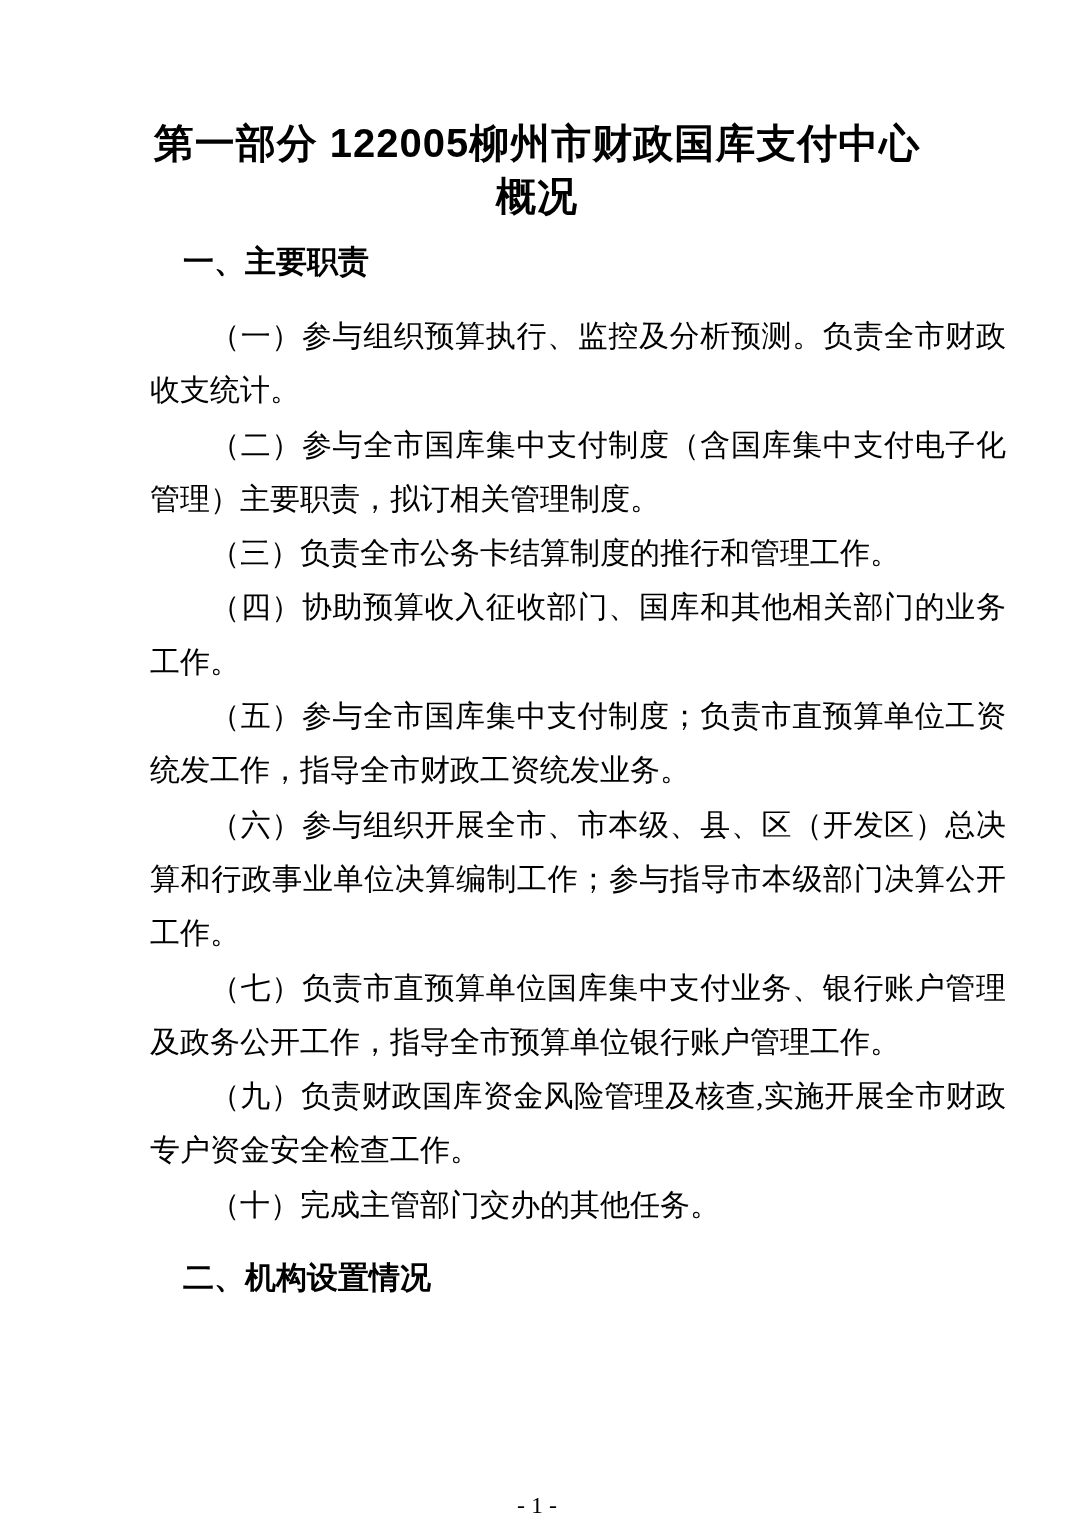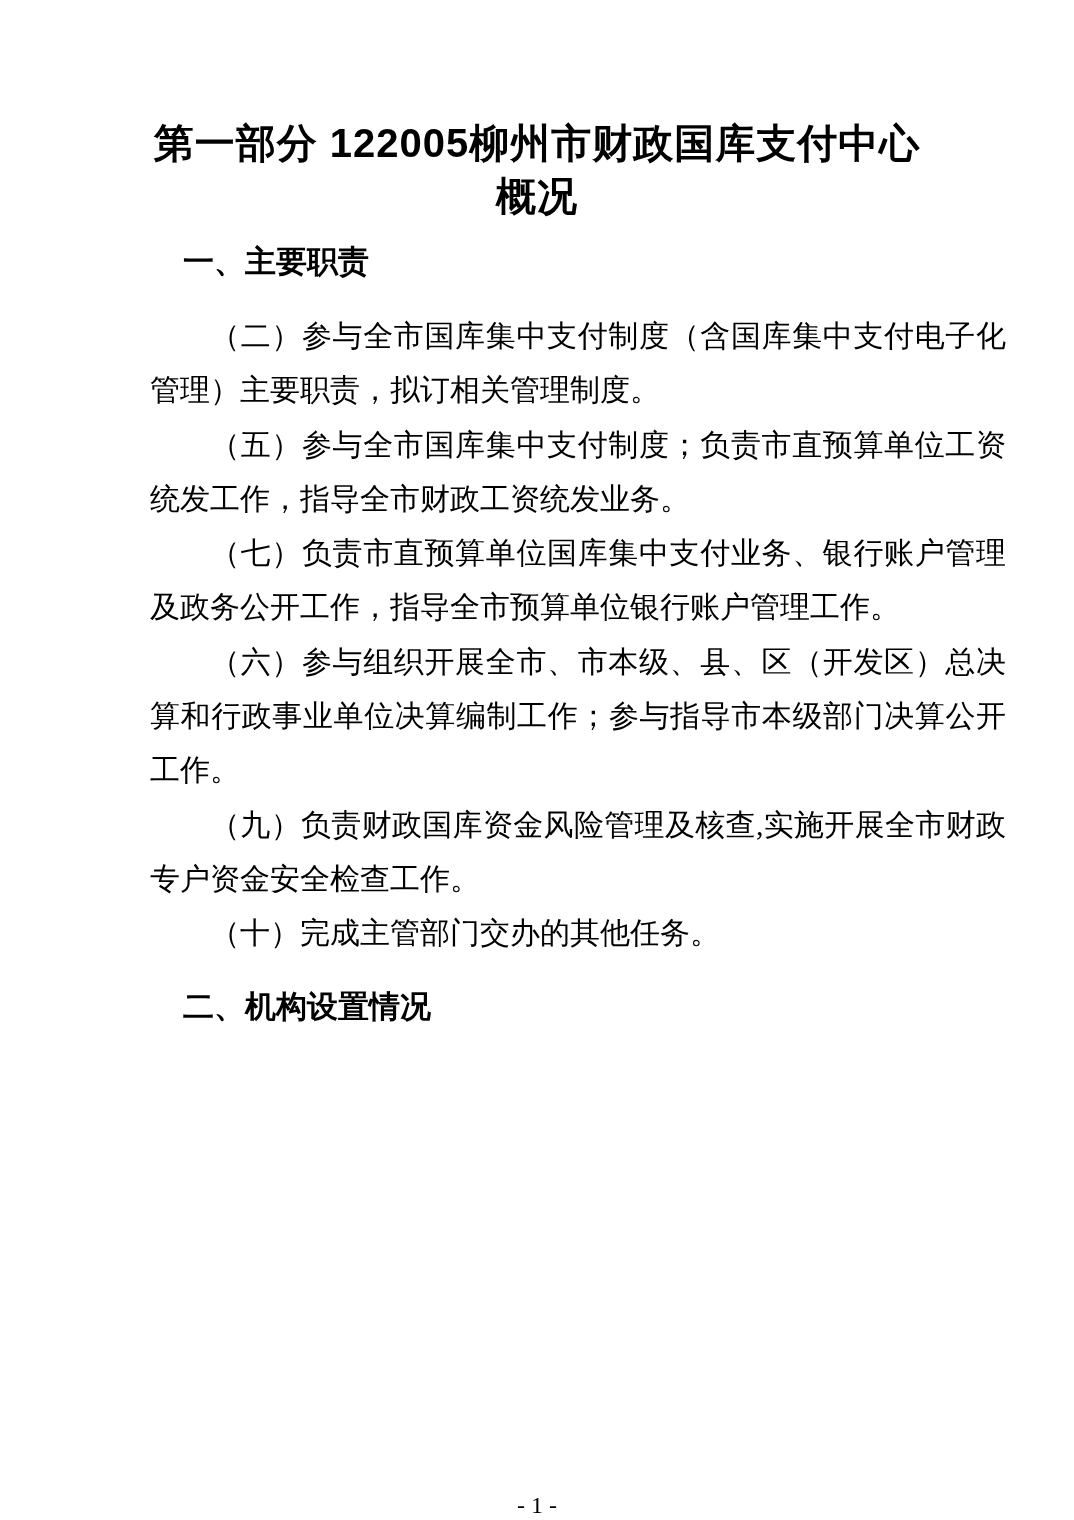--- a/index.html
+++ b/index.html
@@ -72,24 +72,27 @@
 
   <h1 class="doc-title">
     <span class="title-line">第一部分 122005柳州市财政国库支付中心</span>
     <span class="title-line">概况</span>
   </h1>
 
   <div class="doc-body">
 
     <h2 class="section-heading">一、主要职责</h2>
 
+    <p class="para">（一）参与组织预算执行、监控及分析预测。负责全市财政收支统计。</p>
     <p class="para">（二）参与全市国库集中支付制度（含国库集中支付电子化管理）主要职责，拟订相关管理制度。</p>
+    <p class="para">（三）负责全市公务卡结算制度的推行和管理工作。</p>
+    <p class="para">（四）协助预算收入征收部门、国库和其他相关部门的业务工作。</p>
     <p class="para">（五）参与全市国库集中支付制度；负责市直预算单位工资统发工作，指导全市财政工资统发业务。</p>
+    <p class="para">（六）参与组织开展全市、市本级、县、区（开发区）总决算和行政事业单位决算编制工作；参与指导市本级部门决算公开工作。</p>
     <p class="para">（七）负责市直预算单位国库集中支付业务、银行账户管理及政务公开工作，指导全市预算单位银行账户管理工作。</p>
-    <p class="para">（六）参与组织开展全市、市本级、县、区（开发区）总决算和行政事业单位决算编制工作；参与指导市本级部门决算公开工作。</p>
     <p class="para">（九）负责财政国库资金风险管理及核查,实施开展全市财政专户资金安全检查工作。</p>
     <p class="para">（十）完成主管部门交办的其他任务。</p>
 
     <h2 class="section-heading second">二、机构设置情况</h2>
 
   </div>
 
   <div class="page-number">- 1 -</div>
 
 </div>

